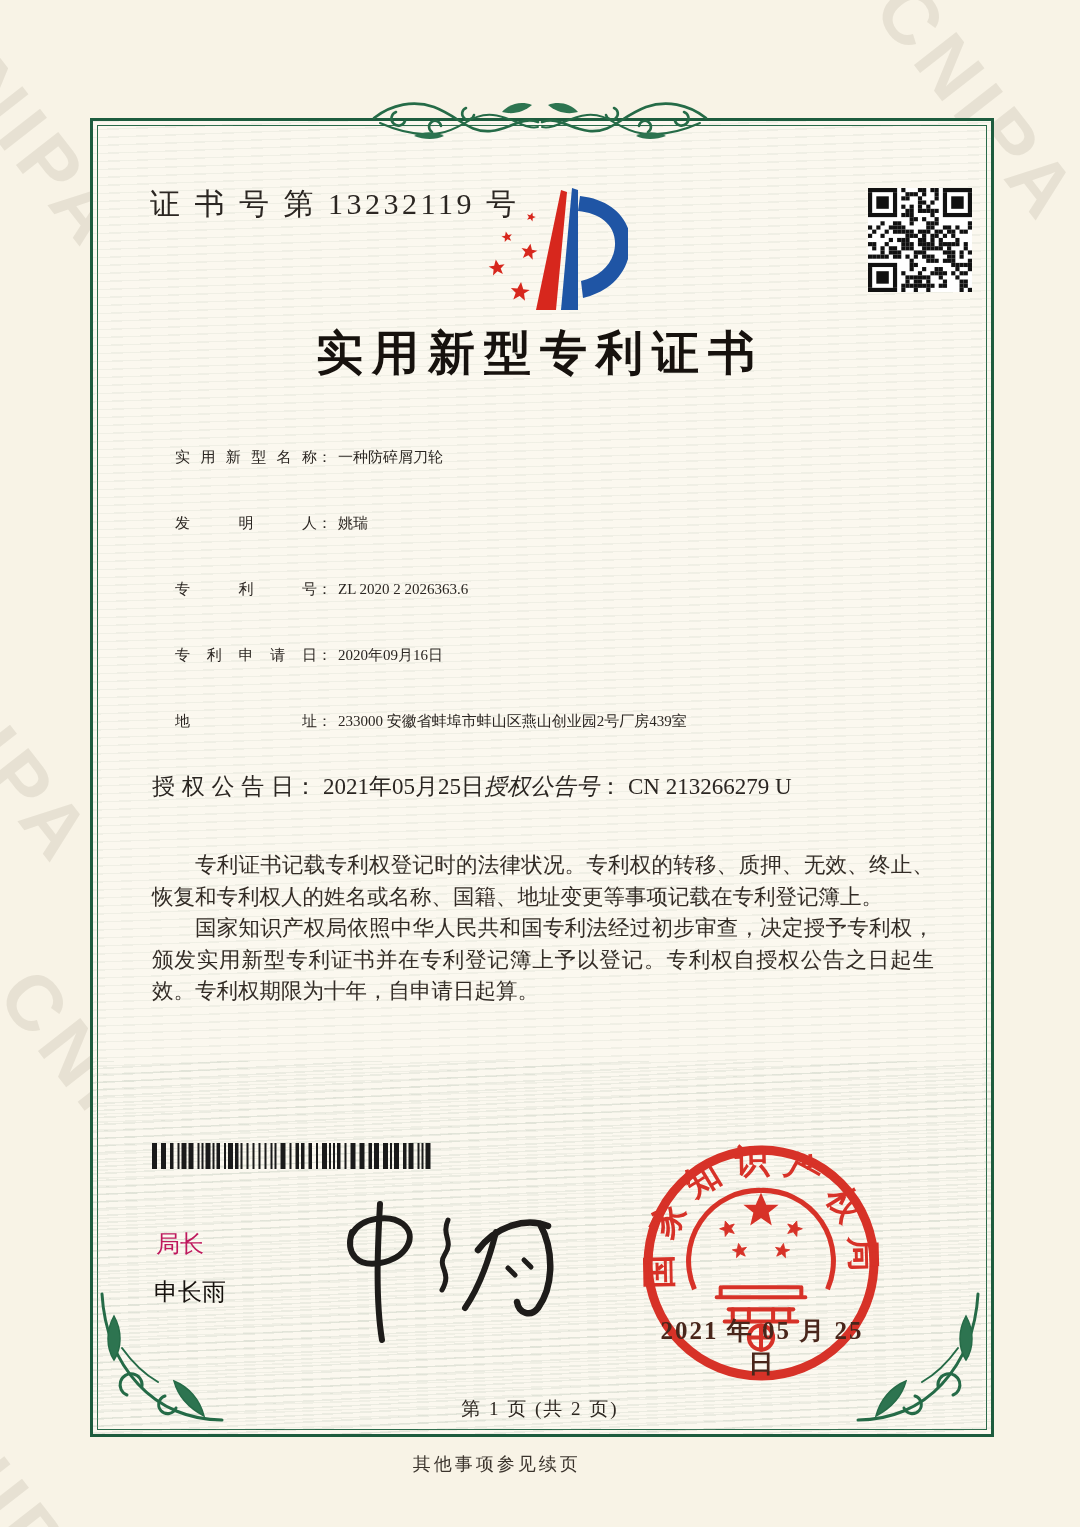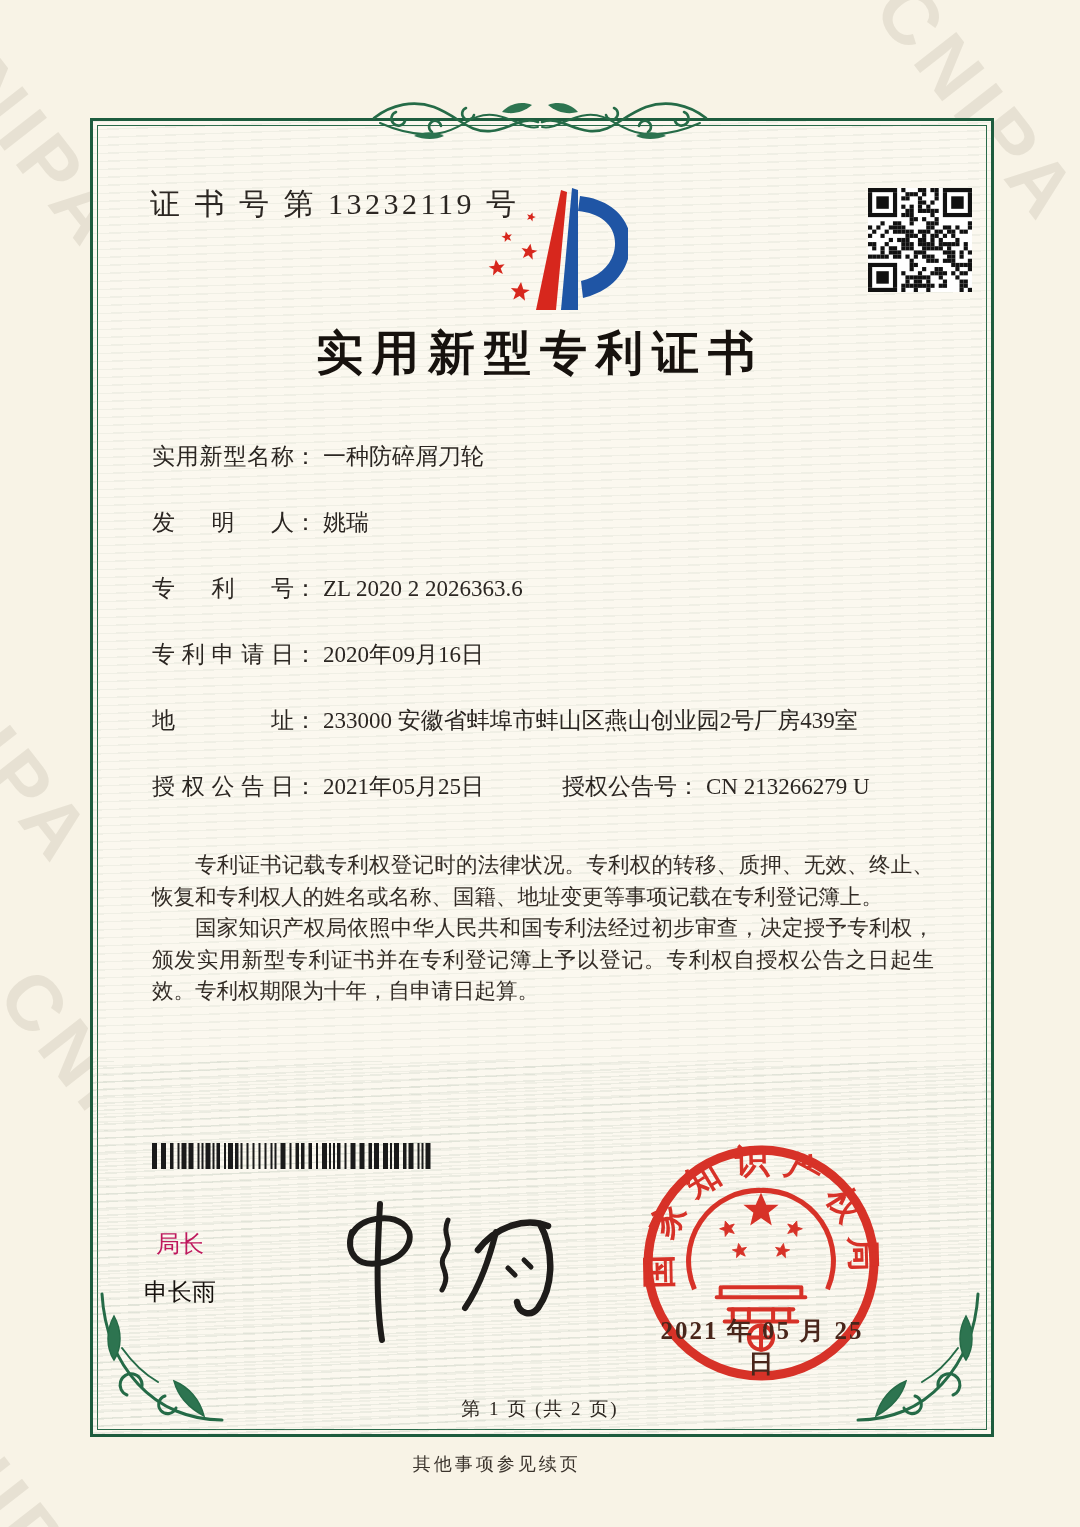--- a/index.html
+++ b/index.html
@@ -31,32 +31,32 @@
   .wm{
     position:absolute;font-family:"Liberation Sans","DejaVu Sans",sans-serif;
     font-weight:bold;font-size:78px;letter-spacing:8px;color:#cfc8b8;opacity:.40;
     transform:rotate(52deg);transform-origin:left top;white-space:nowrap;pointer-events:none;
   }
   
   #cert-no{left:150px;top:184px;font-size:30px;letter-spacing:3.5px;}
   #title{left:0;top:322px;width:100%;text-align:center;font-size:47px;font-weight:bold;letter-spacing:9px;color:#17120e;}
   
   #content{left:152px;top:440px;width:780px;}
-  .frow{height:66px;font-size:23px;line-height:34px;white-space:nowrap;}
+  .frow{height:66px;font-size:15px;line-height:34px;white-space:nowrap;margin-left:23px;}
   .flabel{display:inline-block;width:142px;text-align:justify;text-align-last:justify;vertical-align:top;}
   .fcolon{display:inline-block;margin-right:6px;}
   .grow{height:56px;font-size:23px;line-height:34px;white-space:nowrap;}
-  .gpair2{margin-left:78px;}
+  .gpair2{font-style:italic;}
   
   .para{font-size:21.5px;line-height:31.5px;text-align:justify;text-indent:2em;margin:0 0 0 0;color:#332c26;}
   #paras{margin-top:24px;width:782px;}
   
   #barcode{left:152px;top:1143px;}
   #sig-title{left:156px;top:1228px;font-family:"Liberation Sans","DejaVu Sans",sans-serif;font-size:24px;color:#be185d;}
-  #sig-name{left:144px;top:1276px;font-family:"Liberation Sans","DejaVu Sans",sans-serif;font-size:24px;color:#17120e;}
+  #sig-name{left:154px;top:1276px;font-family:"Liberation Sans","DejaVu Sans",sans-serif;font-size:24px;color:#17120e;}
   #signature{left:328px;top:1188px;}
   #seal{left:636px;top:1138px;opacity:.95;}
   #seal-date{left:652px;top:1314px;width:220px;text-align:center;font-size:25px;letter-spacing:2px;color:#49261b;font-weight:bold;}
   #page-info{left:0;top:1396px;width:100%;text-align:center;font-size:19px;letter-spacing:2px;color:#2e2822;}
   #footer-note{left:0;top:1452px;width:92%;text-align:center;font-size:18px;letter-spacing:3px;color:#3a332c;}
   #seal-text-arc{font-family:"Liberation Serif","DejaVu Serif",serif;font-weight:bold;font-size:34px;letter-spacing:13px;fill:#d6281e;}
   svg{display:block;}
 </style>
 </head>
 <body>

